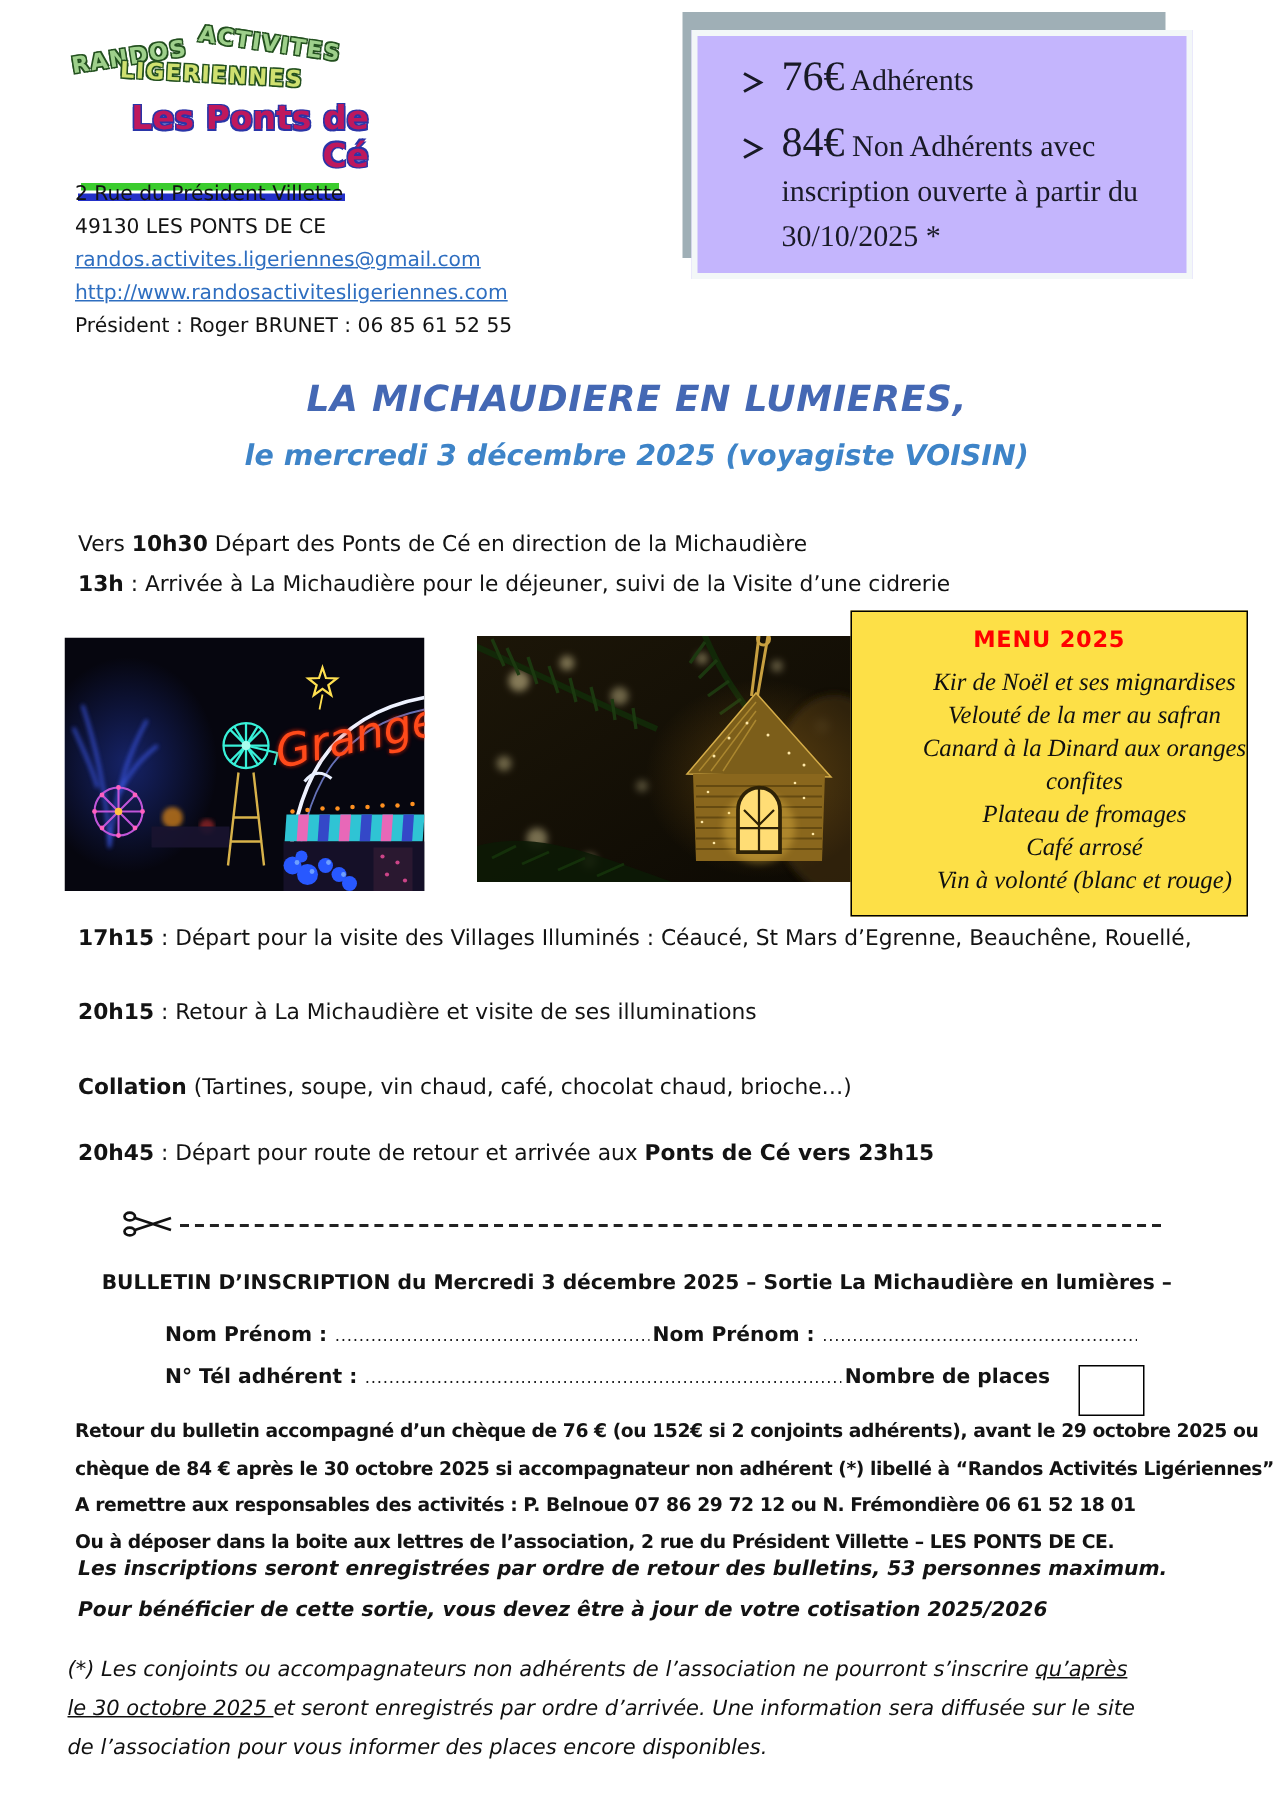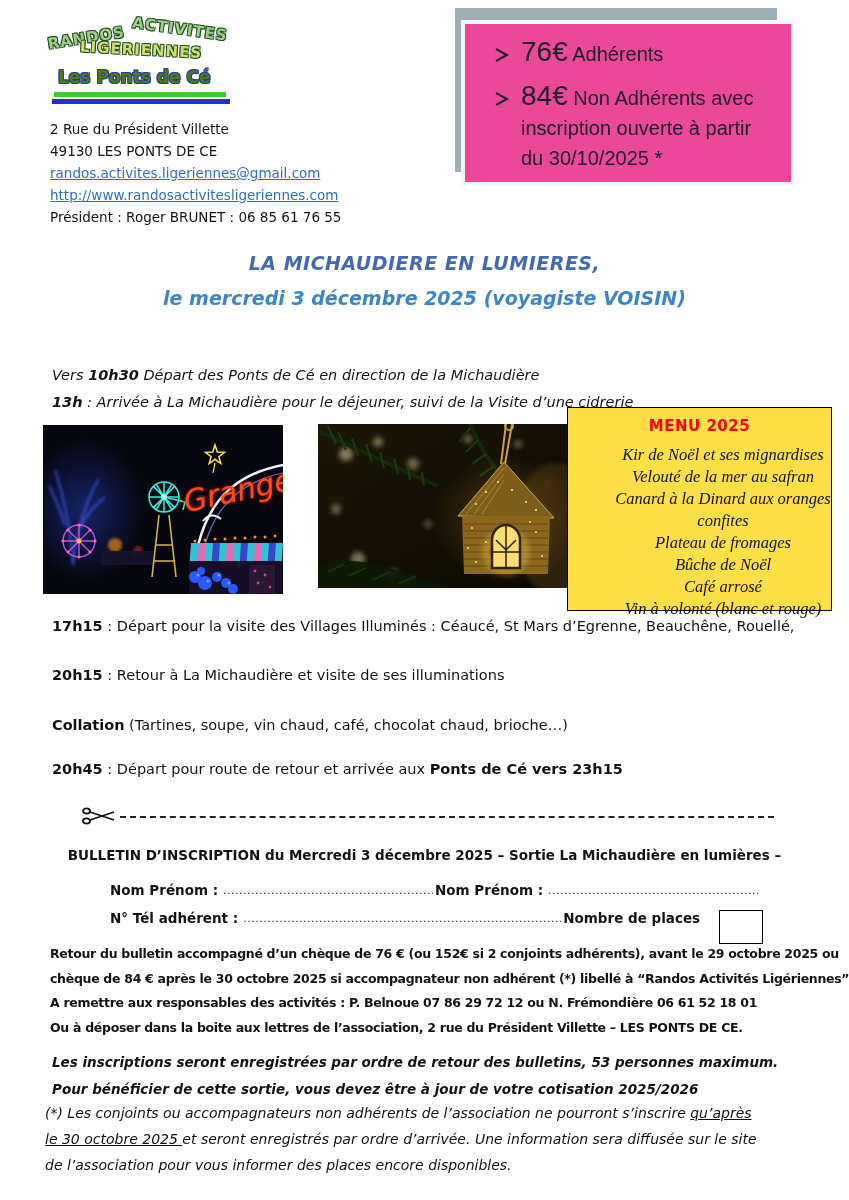--- a/index.html
+++ b/index.html
@@ -12,48 +12,48 @@
   
   .logo { left:46px; top:20px; width:200px; }
   .logo-l1 { display:flex; gap:8px; font-weight:bold; font-size:15px; letter-spacing:1px; }
   .lw1 { transform:rotate(-9deg) translateY(9px); }
   .lw2 { transform:rotate(8deg); }
   .green-out { color:#9ed08b;
     text-shadow:-1px -1px 0 #23501f,1px -1px 0 #23501f,-1px 1px 0 #23501f,1px 1px 0 #23501f; }
   .logo-l2 { margin-top:3px; padding-left:34px; transform:rotate(3deg);
     font-weight:bold; font-size:15px; letter-spacing:1px; color:#cfe070;
     text-shadow:-1px -1px 0 #23501f,1px -1px 0 #23501f,-1px 1px 0 #23501f,1px 1px 0 #23501f; }
-  .logo-l3 { margin-top:8px; padding-left:12px; font-weight:bold; font-size:17px; color:#4d7c0f;
-    text-shadow:-1px -1px 0 #2a35a8,1px -1px 0 #2a35a8,-1px 1px 0 #2a35a8,1px 1px 0 #2a35a8; }
+  .logo-l3 { margin-top:8px; padding-left:12px; font-weight:bold; font-size:22px; color:#be185d;
+    text-shadow:-1px -1px 0 #2a35a8,1px -1px 0 #2a35a8,-1px 1px 0 #2a35a8,1px 1px 0 #2a35a8;text-align:right; }
   .bar-green { margin-top:5px; margin-left:8px; width:172px; height:5px; background:#3bcc2e; }
   .bar-blue  { margin-top:2px; margin-left:6px; width:178px; height:5px; background:#2330c8; }
 
   
   .price-shadow { left:455px; top:8px; width:322px; height:164px; background:#9FAFB6; }
-  .price-box { left:461px; top:20px; width:286px; height:132px; background:#ec4899;
+  .price-box { left:461px; top:20px; width:286px; height:132px; background:#c4b5fd;
     border:4px solid #f3f7f8; padding:14px 10px 12px 30px; color:#191a26;
-    font-family:Liberation Sans, sans-serif; }
+    font-family:Liberation Serif, serif; }
   .price-item { display:flex; margin-bottom:12px; }
   .chev { flex:none; margin:9px 12px 0 0; }
   .price-text { width:254px; line-height:28px; }
   .price-big { font-size:28px; }
   .price-rest { font-size:20px; }
 
   
   .address { left:50px; top:118px; font-size:13.5px; line-height:22px; }
   .address a { color:#2E6EC0; text-decoration:underline; }
 
   
   .title { left:0; top:252px; width:849px; text-align:center; font-weight:bold; font-style:italic; }
-  .title-l1 { font-size:19px; color:#4468B4; letter-spacing:0.5px; }
+  .title-l1 { font-size:24px; color:#4468B4; letter-spacing:0.5px; }
   .title-l2 { margin-top:13px; font-size:19px; color:#3E84C8; }
 
   
   .sched { left:52px; font-size:14.5px; white-space:nowrap; }
-  .sched-12 { top:362px; line-height:27px;font-style:italic; }
+  .sched-12 { top:350px; line-height:27px; }
   .s3 { top:618px; } .s4 { top:667px; } .s5 { top:717px; } .s6 { top:761px; }
 
   
   .photo-left  { left:43px;  top:425px; width:240px; height:169px; z-index:1; }
   .photo-right { left:318px; top:424px; width:254px; height:164px; z-index:1; }
 
   
   .menu-box { left:567px; top:407px; width:263px; height:202px; background:#fde047;
     border:1.5px solid #000; z-index:3; text-align:center; }
   .menu-title { margin-top:9px; color:#FF0000; font-weight:bold; font-size:15px; letter-spacing:0.5px; }
@@ -75,21 +75,21 @@
     letter-spacing:0.5px; color:#1a1a1a; transform:translateY(2px); }
   .dots-flex { flex:1; }
   .dots-fixed { flex:none; width:318px; }
   .places-box { flex:none; width:42px; height:32px; border:1.6px solid #000; margin-left:14px; background:#fff; }
 
   
   .retour { left:50px; top:942px; width:800px; font-weight:bold; font-size:12.5px;
     letter-spacing:-0.3px; line-height:24.5px; white-space:nowrap; }
 
   .notes { left:52px; top:1033px; font-weight:bold; font-style:italic; font-size:13.5px;
-    line-height:27px; white-space:nowrap;margin-top:16px; }
+    line-height:27px; white-space:nowrap; }
 
   .footnote { left:45px; top:1100px; width:718px; font-style:italic; font-size:14px;
     line-height:26px; color:#101010; }
   .u { text-decoration:underline; }
 </style>
 </head>
 <body>
 
 <div class="page">
 
@@ -118,21 +118,21 @@
         </svg>
       <div class="price-text"><span class="price-big">84€</span><span class="price-rest"> Non Adhérents avec inscription ouverte à partir du 30/10/2025 *</span></div>
     </div>
   </div>
 
   <div class="abs address">
     <div>2 Rue du Président Villette</div>
     <div>49130 LES PONTS DE CE</div>
     <div><a href="#">randos.activites.ligeriennes@gmail.com</a></div>
     <div><a href="#">http://www.randosactivitesligeriennes.com</a></div>
-    <div>Président : Roger BRUNET :  06 85 61 76 55</div>
+    <div>Président : Roger BRUNET :  06 85 61 52 55</div>
   </div>
 
   <div class="abs title">
     <div class="title-l1">LA MICHAUDIERE EN LUMIERES,</div>
     <div class="title-l2">le mercredi 3 décembre 2025 (voyagiste VOISIN)</div>
   </div>
 
   <div class="abs sched sched-12">
     <div><span>Vers </span><b>10h30</b><span> Départ des Ponts de Cé  en direction de la Michaudière</span></div>
     <div><b>13h</b><span> : Arrivée à La Michaudière pour le déjeuner, suivi de la Visite d’une cidrerie</span></div>
@@ -312,21 +312,20 @@
     </svg>
   </div>
 
   <div class="abs menu-box">
     <div class="menu-title">MENU 2025</div>
     <div class="menu-items">
       <div>Kir de Noël et ses mignardises</div>
       <div>Velouté de la mer au safran</div>
       <div>Canard à la Dinard aux oranges confites</div>
       <div>Plateau de fromages</div>
-      <div>Bûche de Noël</div>
       <div>Café arrosé</div>
       <div>Vin à volonté (blanc et rouge)</div>
     </div>
   </div>
 
   <div class="abs sched s3"><b>17h15</b><span> : Départ pour la visite  des Villages Illuminés : Céaucé, St Mars d’Egrenne, Beauchêne, Rouellé,</span></div>
   <div class="abs sched s4"><b>20h15</b><span> : Retour  à La Michaudière et visite de ses illuminations</span></div>
   <div class="abs sched s5"><b>Collation</b><span> (Tartines, soupe, vin chaud, café, chocolat chaud, brioche…)</span></div>
   <div class="abs sched s6"><b>20h45</b><span> : Départ pour route de retour et arrivée aux </span><b>Ponts de Cé vers 23h15</b></div>
 

